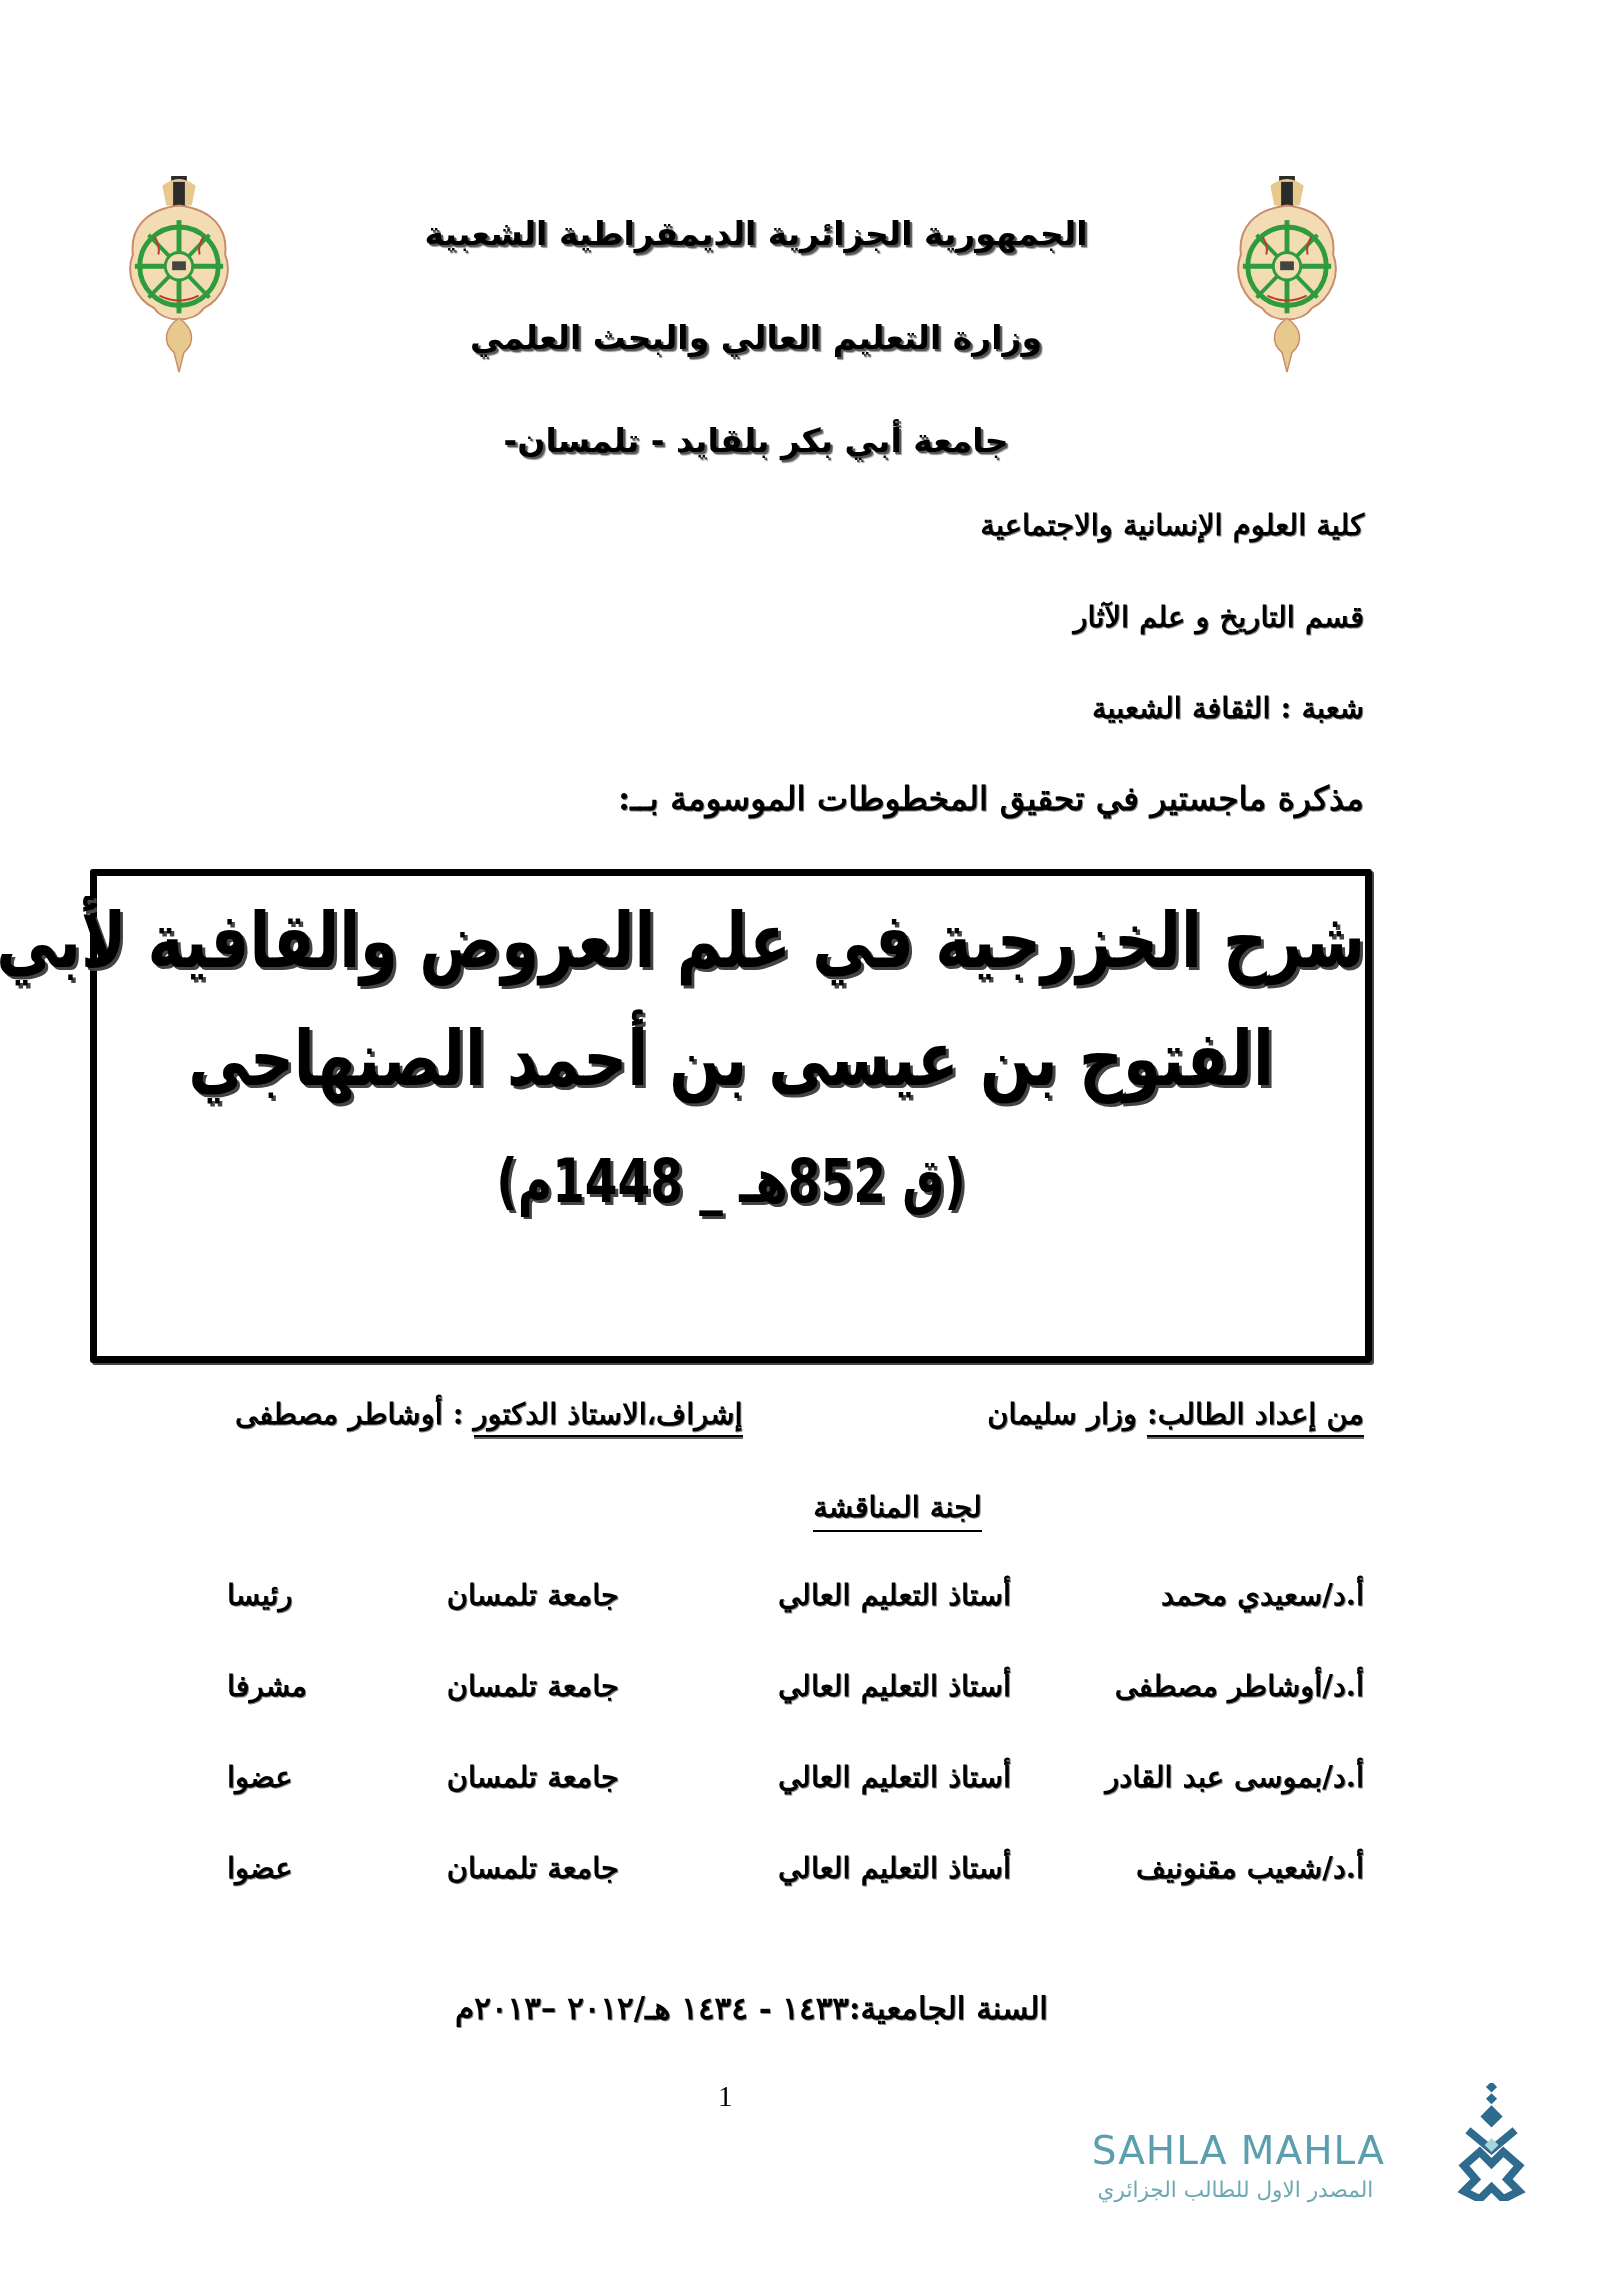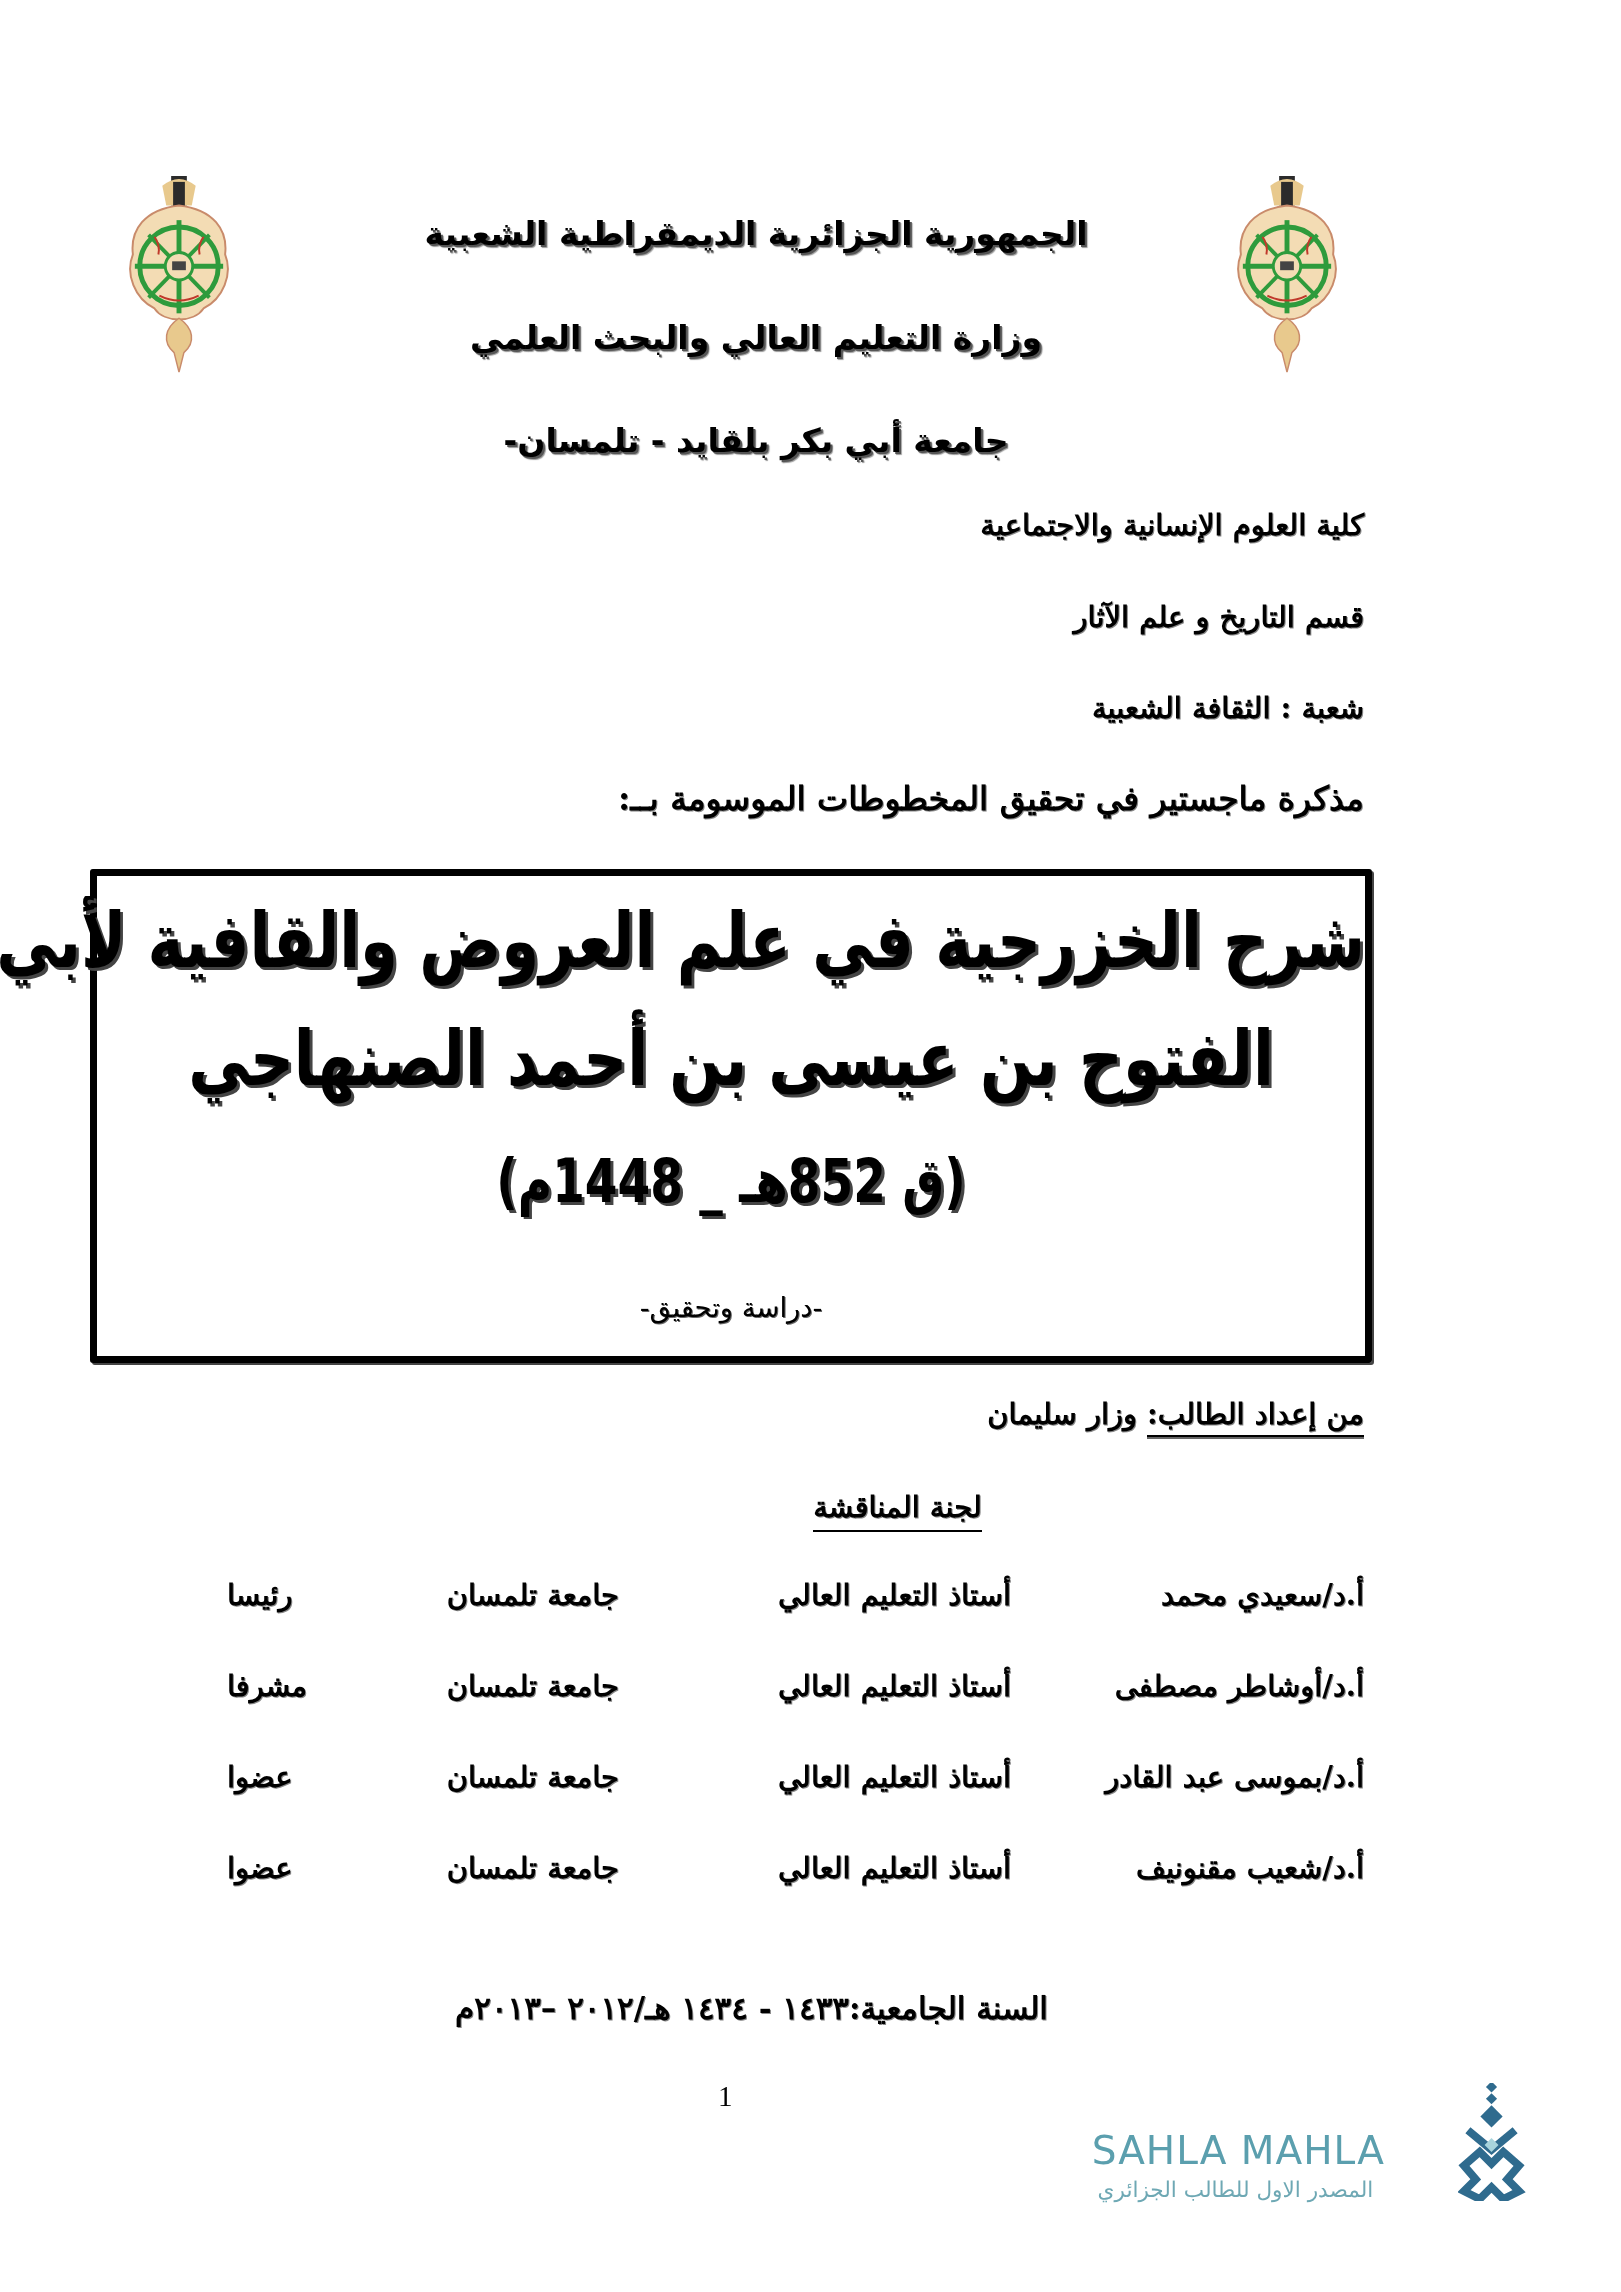--- a/index.html
+++ b/index.html
@@ -235,26 +235,28 @@
 
 <div class="abs info info-1">كلية العلوم الإنسانية والاجتماعية</div>
 <div class="abs info info-2">قسم التاريخ و علم الآثار</div>
 <div class="abs info info-3">شعبة : الثقافة الشعبية</div>
 <div class="abs info info-4">مذكرة ماجستير في تحقيق المخطوطات الموسومة بــ:</div>
 
 <div class="abs title-box">
   <div class="abs t-line t-1">شرح الخزرجية في علم العروض والقافية لأبي القاسم</div>
   <div class="abs t-line t-2">الفتوح بن عيسى بن أحمد الصنهاجي</div>
   <div class="abs t-line t-3">(ق 852هـ _ 1448م)</div>
-  <div class="abs t-line t-4">-دراسة وتحقيق-</div>
 </div>
 
 <div class="abs credits">
   <div class="cr-student">
     <span class="cr-student-label">من إعداد الطالب:</span><span> وزار سليمان</span>
+  </div>
+  <div class="cr-supervisor">
+    <span class="cr-supervisor-label">إشراف،الاستاذ الدكتور</span><span> : أوشاطر مصطفى</span>
   </div>
 </div>
 
 <div class="abs committee-head">
   <span>لجنة المناقشة</span>
 </div>
 
 <div class="abs committee">
   <div class="c-row">
     <span class="c-name">أ.د/سعيدي محمد</span>

